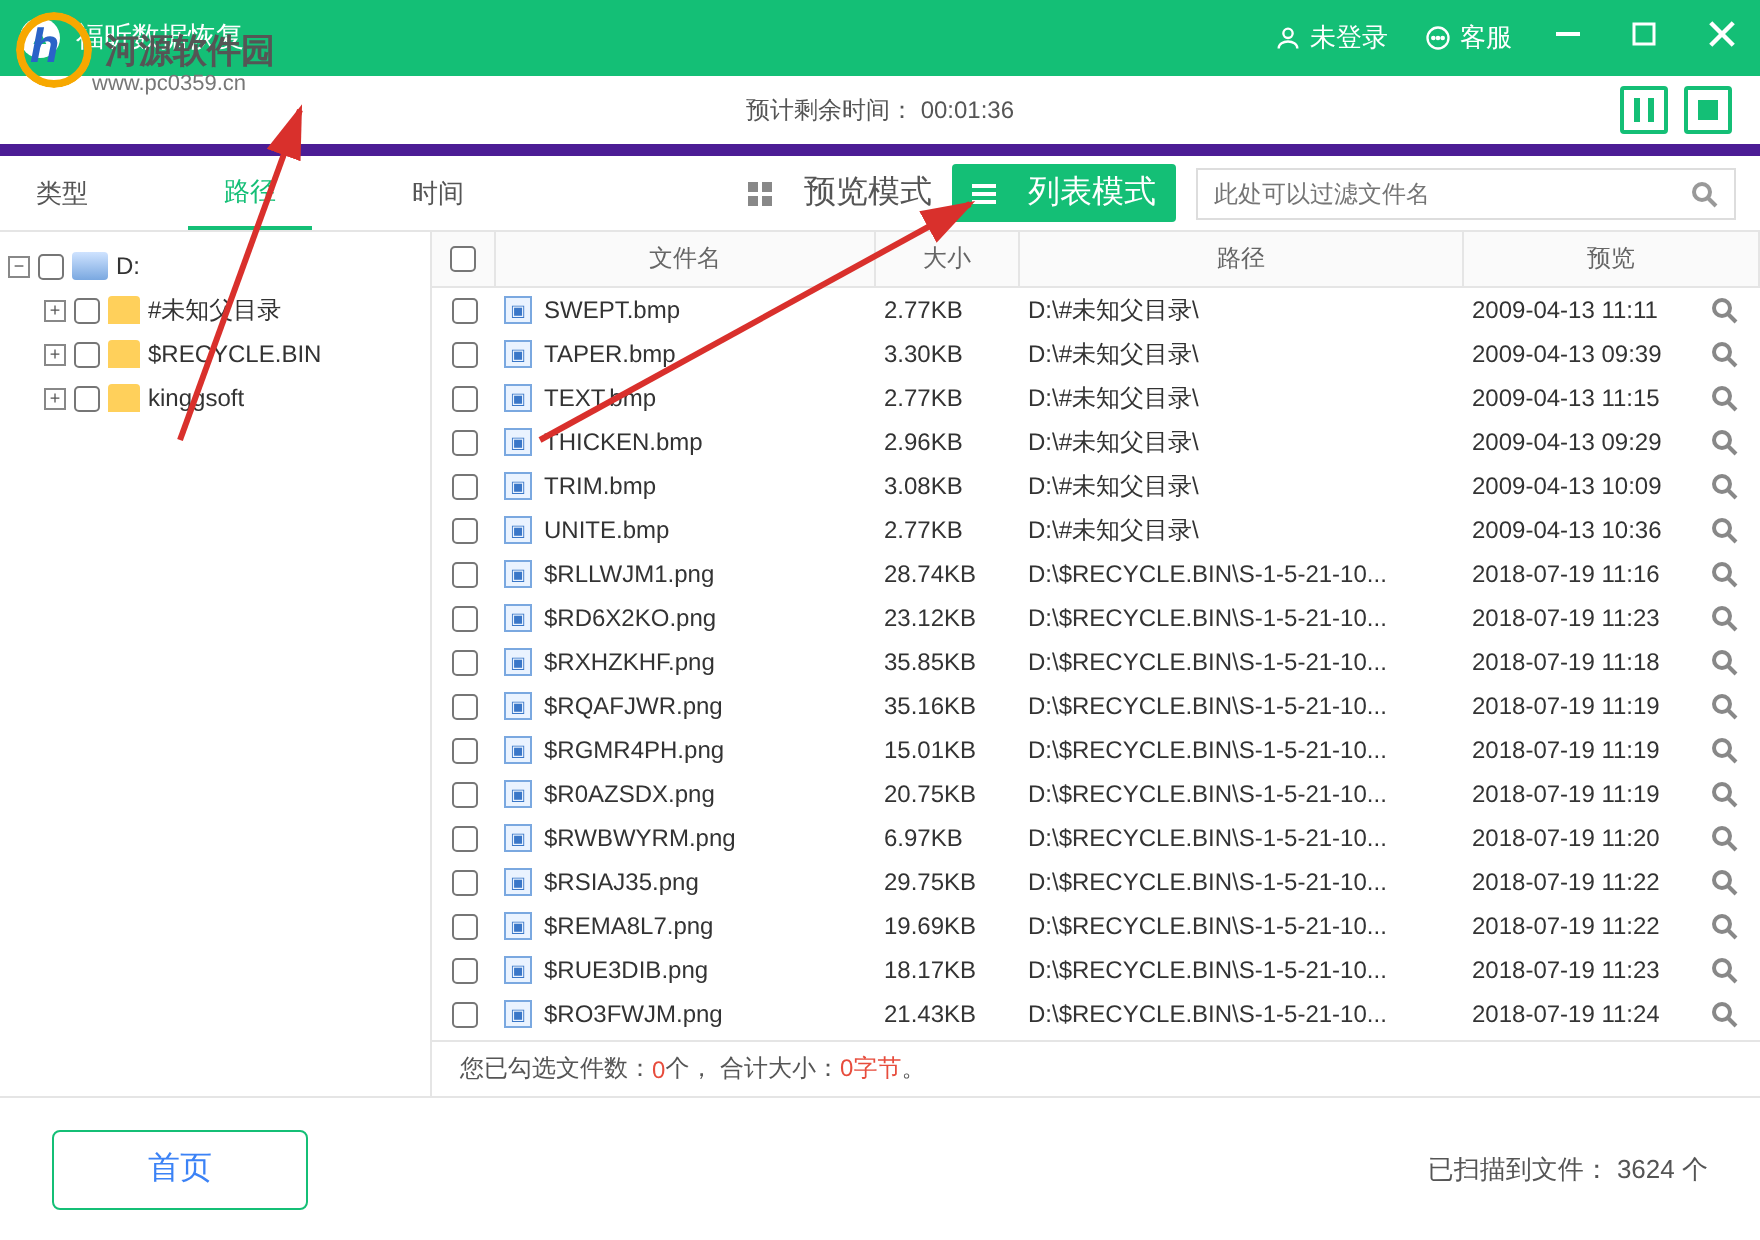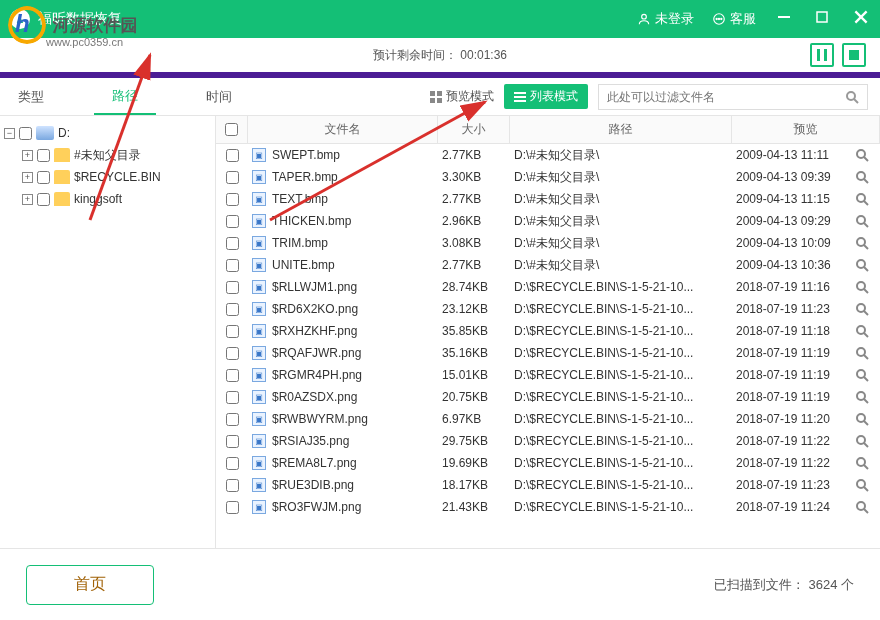--- a/index.html
+++ b/index.html
@@ -21,21 +21,21 @@
 .progress .center { position:absolute; left:50%; transform:translateX(-50%); }
 .progress .pr-btns { margin-left:auto; margin-right:14px; display:flex; gap:8px; }
 .sqbtn { width:24px; height:24px; border:2px solid #14bf76; border-radius:2px; display:flex; align-items:center; justify-content:center; cursor:pointer; }
 
 
 .toolbar { height:38px; border-bottom:1px solid #e5e5e5; display:flex; align-items:center; font-size:13px; color:#555; }
 .tabs { display:flex; height:100%;gap:32px; }
 .tab { padding:0 18px; display:flex; align-items:center; cursor:pointer; }
 .tab.active { color:#14bf76; border-bottom:2px solid #14bf76; }
 .viewbtns { display:flex; margin-left:auto; }
-.vbtn { display:flex; align-items:center; padding:4px 10px; font-size:12px; cursor:pointer; border-radius:2px; }
+.vbtn { display:flex; align-items:center; padding:4px 10px; font-size:16px; cursor:pointer; border-radius:2px;gap:12px; }
 .vbtn.active { background:#14bf76; color:#fff; }
 .vbtn svg, .vbtn .vicon { margin-right:4px; }
 .filterbox { margin:0 12px 0 10px; width:270px; height:26px; border:1px solid #ddd; display:flex; align-items:center; padding:0 8px; }
 .filterbox input { border:none; outline:none; flex:1; font-size:12px; color:#999; }
 
 
 .main { display:flex; height:432px; }
 .tree { width:216px; border-right:1px solid #e5e5e5; padding:6px 4px; font-size:12px; color:#333; }
 .tree-row { display:flex; align-items:center; height:22px; cursor:pointer; }
 .tree-row .expander { width:11px; height:11px; border:1px solid #888; font-size:9px; line-height:9px; text-align:center; margin-right:2px; color:#555; }
@@ -62,21 +62,21 @@
 .row .c-size { padding-left:4px; }
 .row .c-path { padding-left:4px; white-space:nowrap; overflow:hidden; text-overflow:ellipsis; }
 .row .c-date { padding-left:4px; white-space:nowrap; }
 .row .c-prev { display:flex; justify-content:center; cursor:pointer; color:#888; }
 .statusline { height:28px; border-top:1px solid #e5e5e5; font-size:12px; color:#555; display:flex; align-items:center; padding-left:14px; }
 .statusline .num { color:#e74c3c; }
 
 
 .bottombar { height:72px; border-top:1px solid #e5e5e5; display:flex; align-items:center; padding:0 26px; }
 .bigbtn { width:128px; height:40px; border-radius:4px; font-size:16px; display:flex; align-items:center; justify-content:center; cursor:pointer; margin-right:22px; }
-.bigbtn.outline { border:1px solid #14bf76; color:#a16207; background:#fff; }
+.bigbtn.outline { border:1px solid #14bf76; color:#3b82f6; background:#fff; }
 .bigbtn.solid { background:#14bf76; color:#fff; }
 .scaninfo { margin-left:auto; font-size:13px; color:#555; }
 
 
 .arrow { position:absolute; pointer-events:none; }
 
 
 .watermark { position:absolute; left:8px; top:6px; pointer-events:none; }
 .watermark .wm-circle { width:38px; height:38px; border-radius:50%; position:relative; overflow:hidden; display:inline-block; vertical-align:middle; }
 .watermark .wm-circle::before { content:""; position:absolute; inset:0; border:4px solid #f7a800; border-radius:50%; }
@@ -518,20 +518,27 @@
           <div class="c-path">D:\$RECYCLE.BIN\S-1-5-21-10...</div>
           <div class="c-date">2018-07-19  11:24</div>
           <div class="c-prev">
             <svg width="14" height="14" fill="none" stroke="#888" stroke-width="2">
               <circle cx="6" cy="6" r="4"></circle>
               <line x1="9" y1="9" x2="13" y2="13"></line>
             </svg>
           </div>
         </div>
       </div>
+    <div class="statusline">
+      <span>您已勾选文件数：</span>
+      <span class="num">0</span>
+      <span>个，  合计大小：</span>
+      <span class="num">0字节</span>
+      <span>。</span>
+    </div>
   </div>
 </div>
 
 <div class="bottombar">
   <div class="bigbtn outline">首页</div>
   <div class="scaninfo">
     <span>已扫描到文件：</span>
     <span>3624</span>
     <span>个</span>
   </div>

